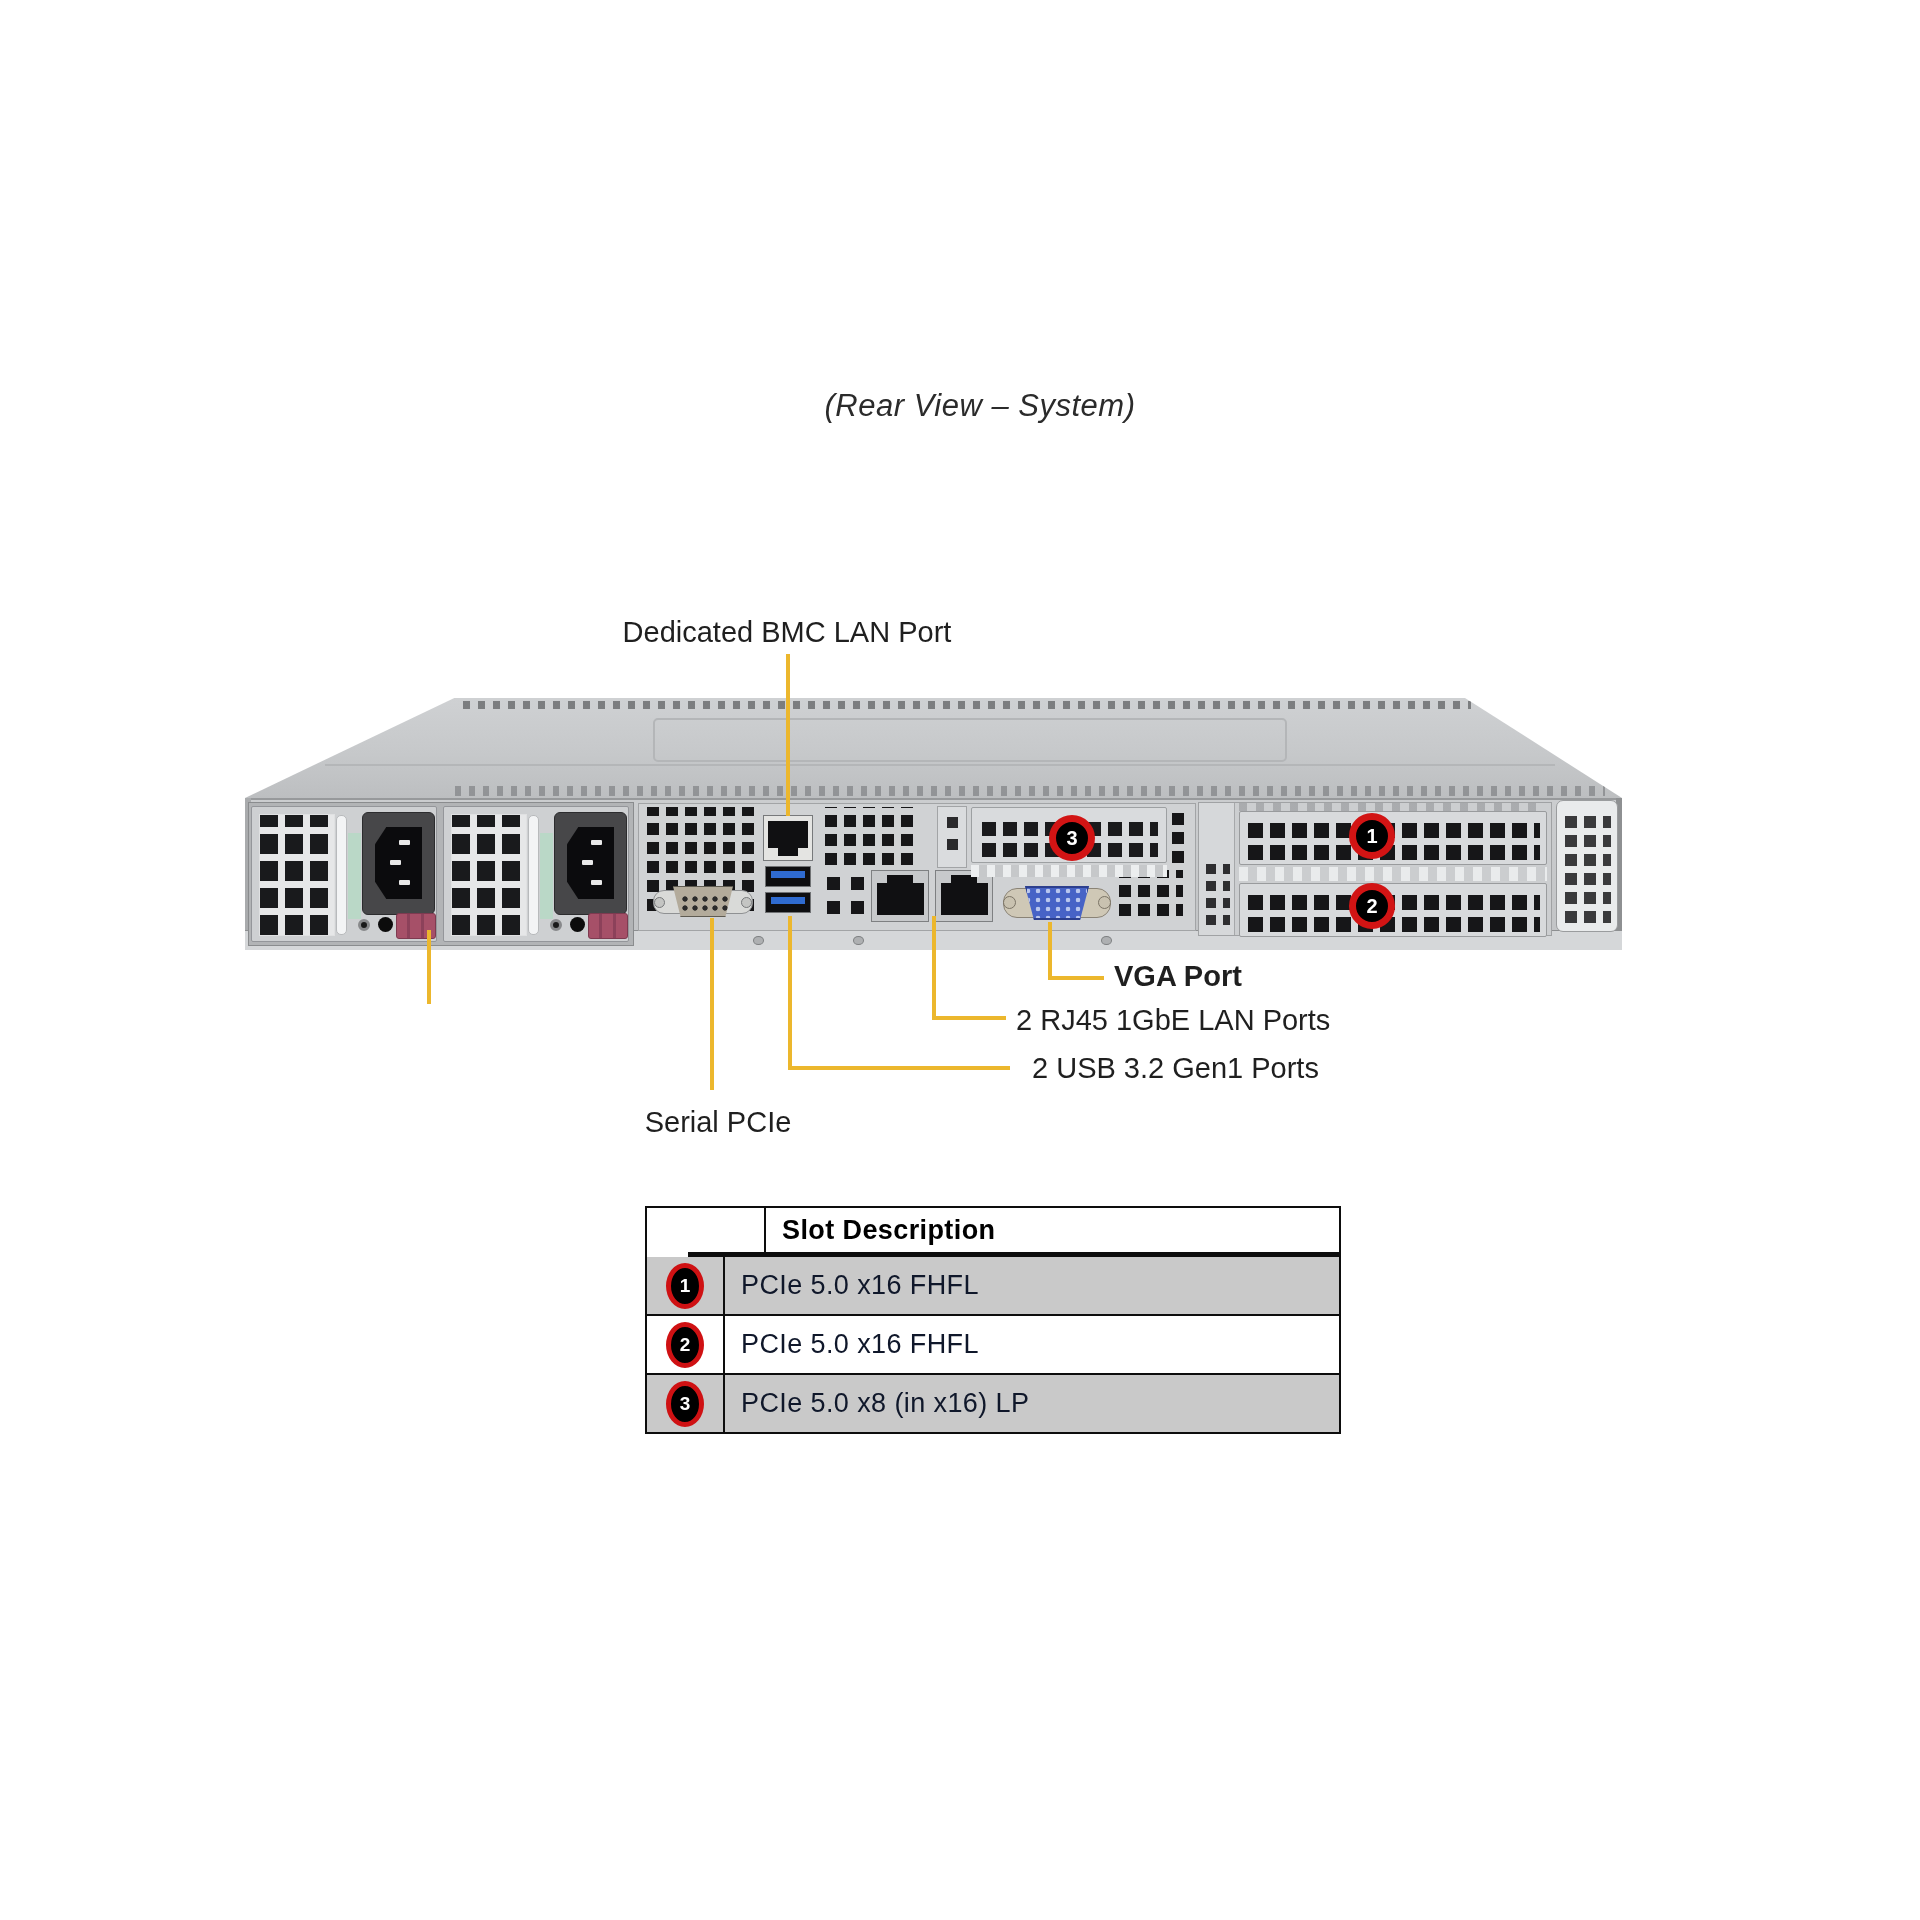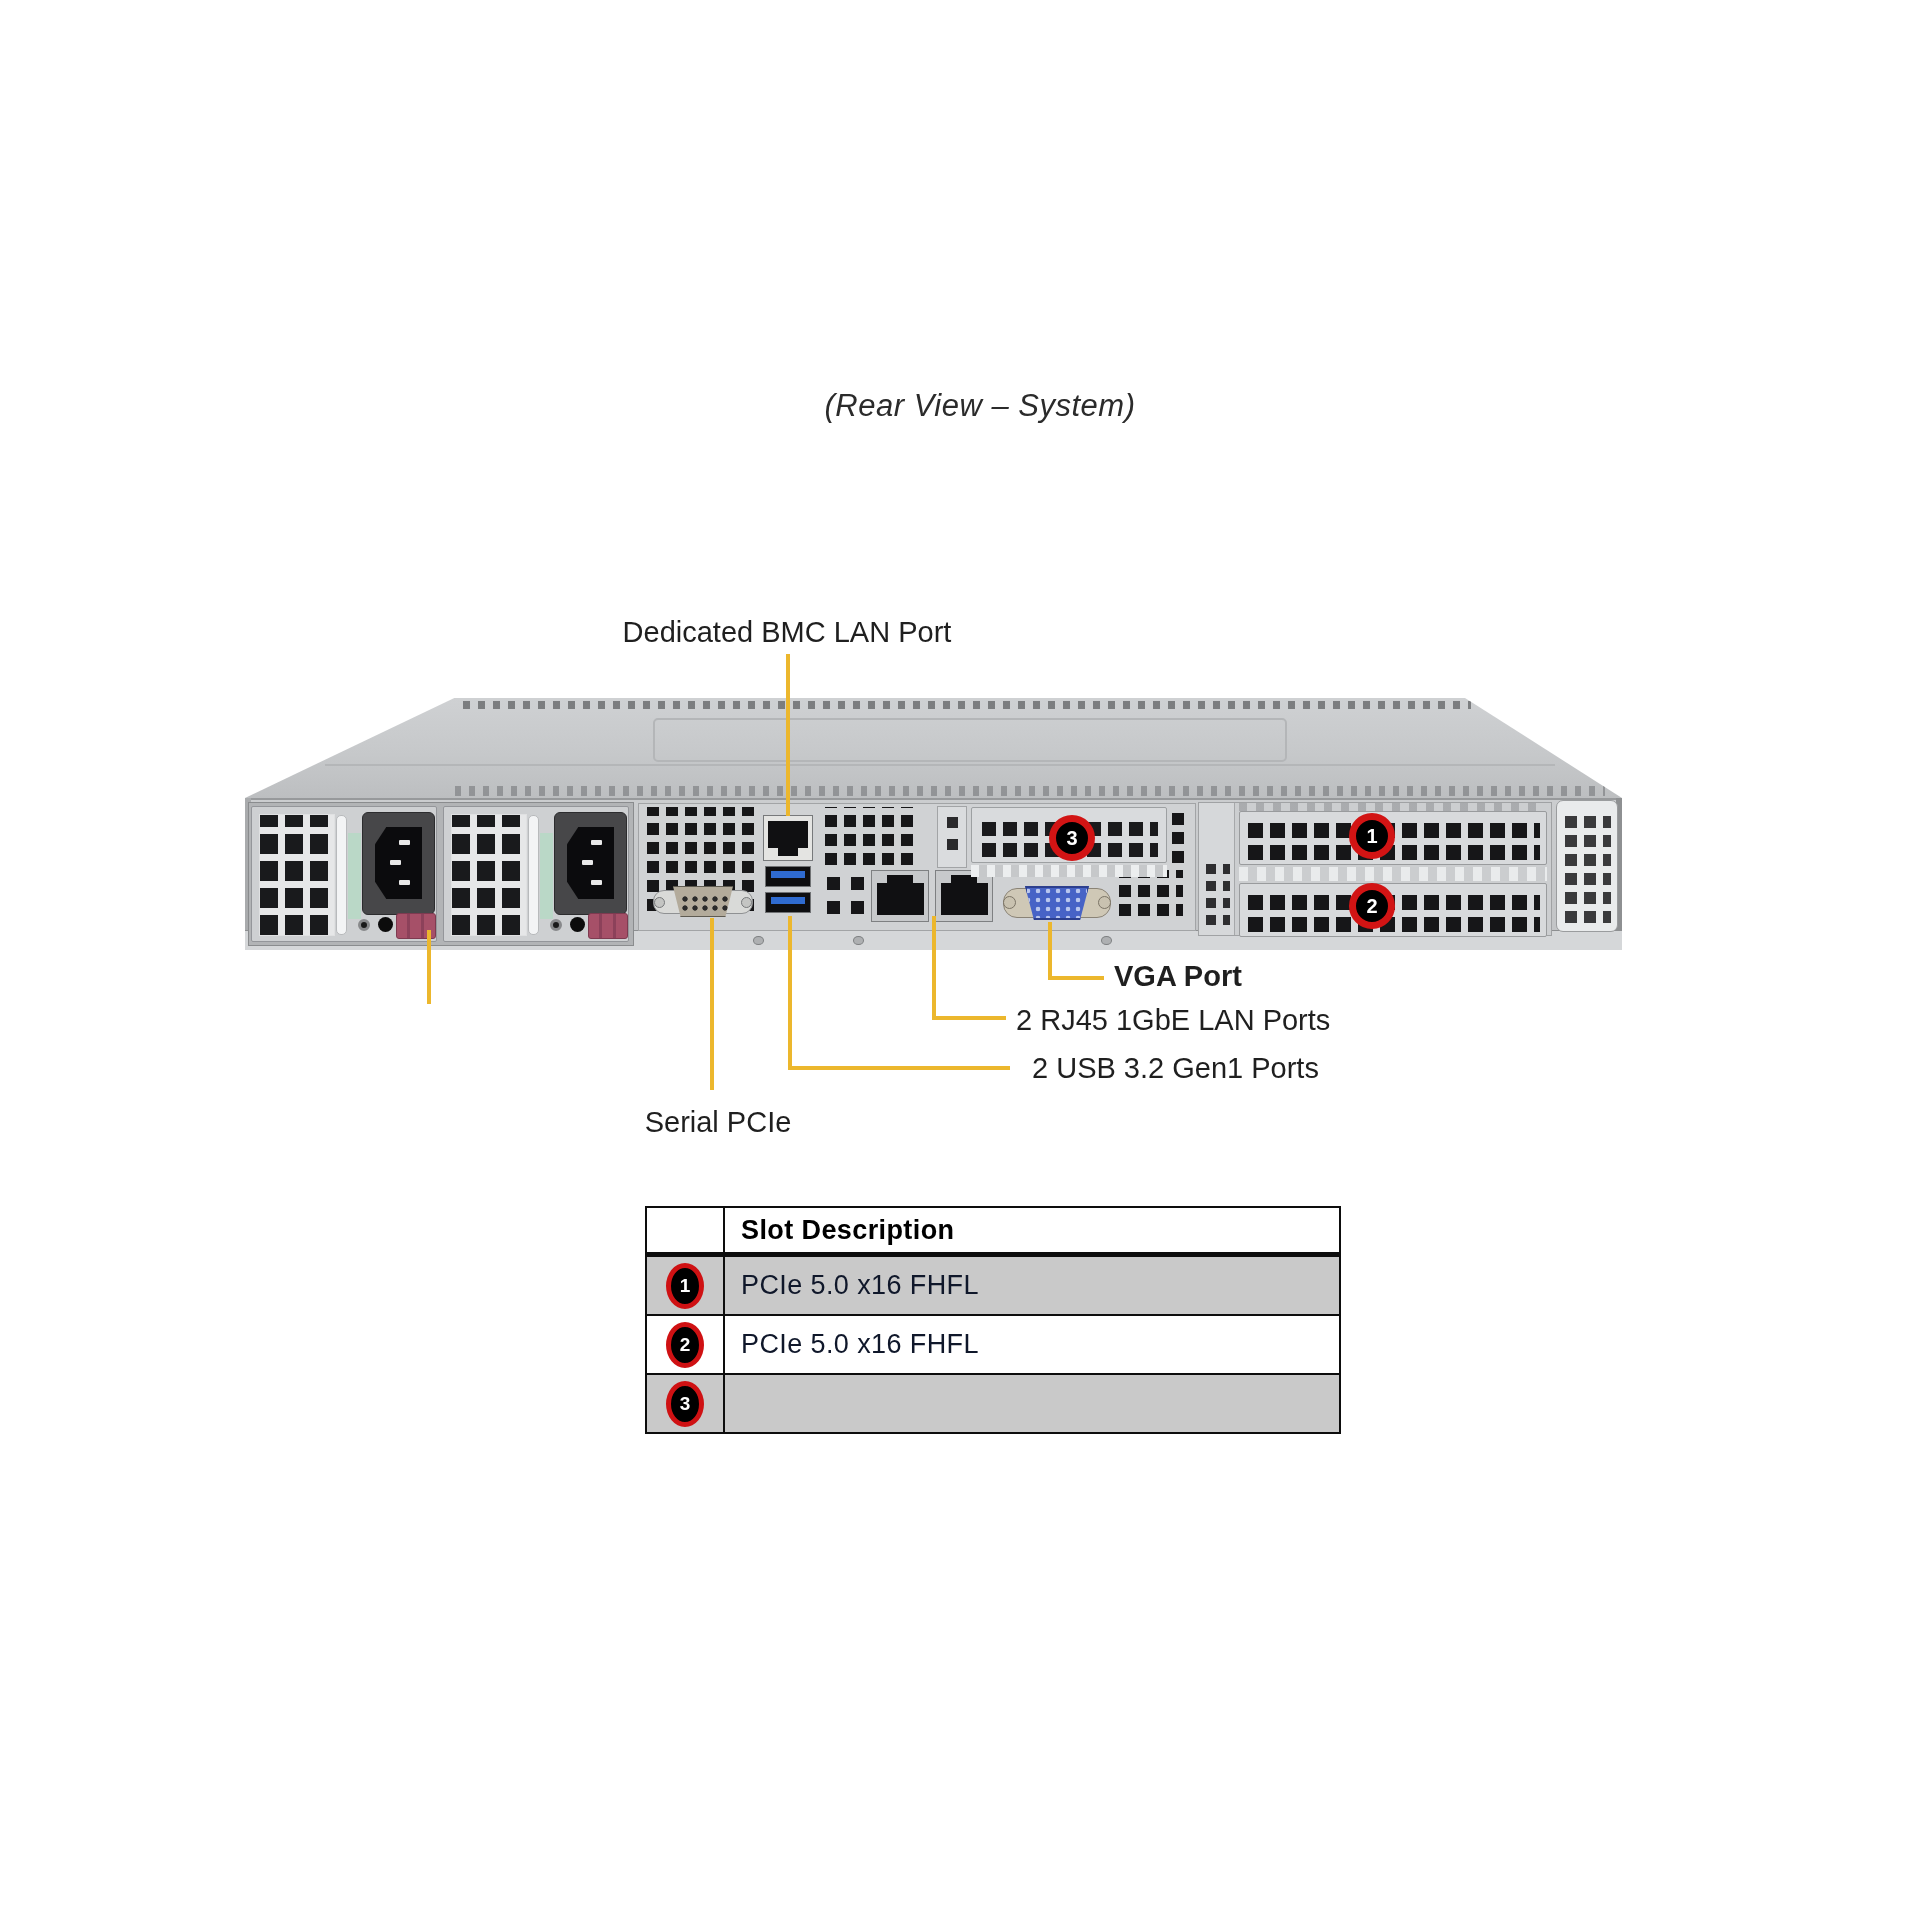--- a/index.html
+++ b/index.html
@@ -144,21 +144,21 @@
      repeating-linear-gradient(0deg,transparent 0 12px,#e9ebec 12px 19px),
      repeating-linear-gradient(90deg,#3a3a3c 0 12px,#e9ebec 12px 19px);}
 
   
   .badge{width:46px;height:46px;border-radius:50%;background:#000;border:7px solid #d21414;box-sizing:border-box;
     display:flex;align-items:center;justify-content:center;color:#fff;font-size:20px;font-weight:bold;}
   .badge3{left:1049px;top:815px;} .badge1{left:1349px;top:813px;} .badge2{left:1349px;top:883px;}
 
   
   .slot-table{left:645px;top:1206px;width:696px;border:2px solid #0d0d0d;box-sizing:border-box;background:#fff;}
-  .t-header{display:flex;height:44px;background:#ffffff;border-bottom:5px solid #0d0d0d;}
+  .t-header{display:flex;height:44px;background:#ffffff;border-bottom:5px solid #0d0d0d;margin-left:41px;}
   .t-row{display:flex;height:57px;border-bottom:2px solid #0d0d0d;}
   .t-row:last-child{border-bottom:none;}
   .t-row.gray{background:#c9c9c9;} .t-row.white{background:#ffffff;}
   .t-col1{width:78px;border-right:2px solid #0d0d0d;box-sizing:border-box;display:flex;align-items:center;justify-content:center;flex:none;}
   .t-col2{flex:1;display:flex;align-items:center;padding-left:16px;font-size:27px;color:#0f172a;letter-spacing:.4px;}
   .t-col2.head{font-weight:bold;color:#000;}
   .t-badge{width:38px;height:46px;border-radius:50%;background:#000;border:5px solid #cf1113;box-sizing:border-box;
     display:flex;align-items:center;justify-content:center;color:#fff;font-size:19px;font-weight:bold;}
 </style>
 </head>
@@ -329,16 +329,17 @@
     <div class="t-row white">
       <div class="t-col1">
         <div class="t-badge">2</div>
       </div>
       <div class="t-col2">PCIe 5.0 x16 FHFL</div>
     </div>
     <div class="t-row gray">
       <div class="t-col1">
         <div class="t-badge">3</div>
       </div>
+      <div class="t-col2">PCIe 5.0 x8 (in x16) LP</div>
     </div>
   </div>
 
 </div>
 
 </body></html>

